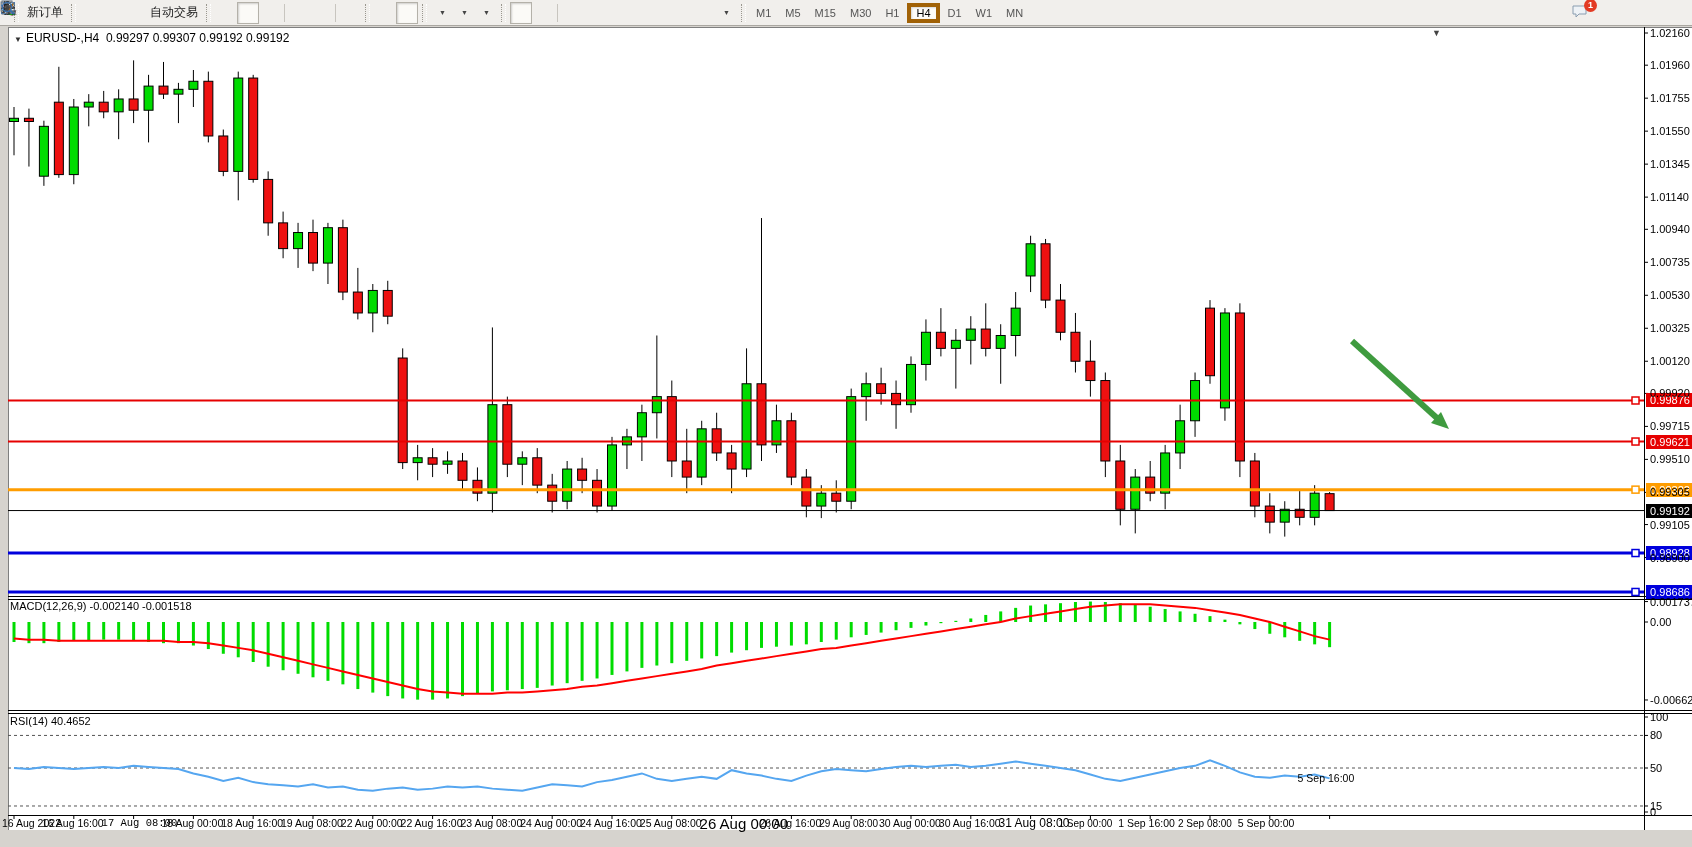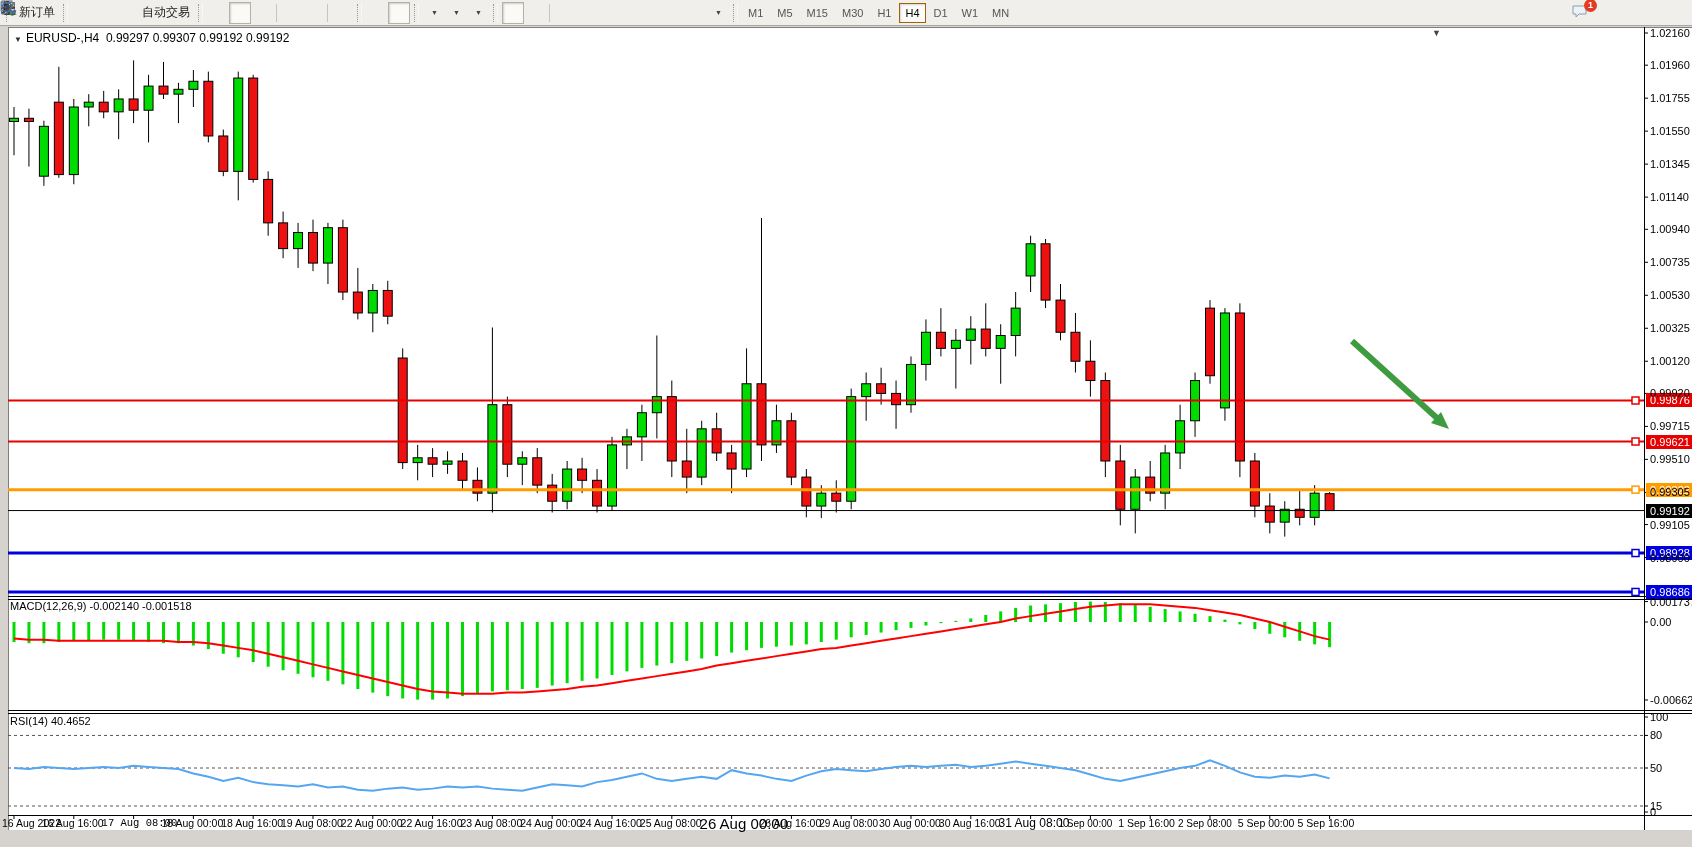--- a/index.html
+++ b/index.html
@@ -1,29 +1,29 @@
 <!DOCTYPE html>
 <html><head>
 <meta charset="utf-8">
 <style>
   html,body{margin:0;padding:0;background:#9a9a9a;}
   .window{position:relative;width:1692px;height:847px;background:#d6d3ce;
     font-family:"Liberation Sans",sans-serif;overflow:hidden;}
   
   .toolbar{position:absolute;top:0;left:0;width:100%;height:26px;background:#f1efec;
-    border-bottom:1px solid #aaa7a1;display:flex;align-items:center;box-sizing:border-box;padding-left:2px;}
+    border-bottom:1px solid #aaa7a1;display:flex;align-items:center;box-sizing:border-box;padding-left:10px;}
   .grip{width:3px;height:18px;border-left:1px dotted #9a978f;border-right:1px dotted #fff;margin:0 4px;}
   .tb-sep{width:1px;height:18px;background:#c8c5bf;margin:0 3px;}
   .tb-btn{height:22px;min-width:22px;display:flex;align-items:center;justify-content:center;gap:3px;
     padding:0 3px;border:1px solid transparent;background:transparent;color:#222;font-size:12px;
     font-family:"Liberation Sans",sans-serif;cursor:default;}
   .tb-btn.pressed{background:#fbfaf7;border:1px solid #b4b1a9;box-shadow:inset 1px 1px 2px rgba(0,0,0,.18);}
   .caret{font-size:7px;color:#444;margin-left:1px;}
   .tf-btn{height:20px;padding:0 5px;font-size:11px;color:#555;border:1px solid transparent;background:transparent;}
-  .tf-btn.active{background:#fdfcf9;border:1px solid #a16207;box-shadow:inset 1px 1px 2px rgba(0,0,0,.15);color:#000;}
+  .tf-btn.active{background:#fdfcf9;border:4px solid #a16207;box-shadow:inset 1px 1px 2px rgba(0,0,0,.15);color:#000;}
   .tb-right{margin-left:auto;margin-right:100px;display:flex;align-items:center;gap:10px;}
   .badge{position:absolute;top:-4px;right:-6px;background:#e33b24;color:#fff;border-radius:8px;
     font-size:9px;min-width:13px;height:13px;line-height:13px;text-align:center;font-weight:bold;}
   
   .olabel{position:absolute;font-size:11px;color:#000;white-space:nowrap;line-height:13px;}
   .flag{position:absolute;left:1646px;width:48px;height:14px;color:#fff;font-size:11px;
     line-height:14px;text-align:center;white-space:nowrap;}
   .chart-title{position:absolute;left:14px;top:31px;font-size:12px;color:#000;}
   .chart-title .dd{font-size:8px;color:#333;margin-right:4px;}
   .shift-marker{position:absolute;left:1432px;top:28px;font-size:9px;color:#444;}
@@ -674,16 +674,16 @@
       <div class="olabel" style="left: 699.6px; top: 817px; font-size: 15px;">26 Aug 00:00</div>
       <div class="olabel" style="left: 759.4px; top: 817px; font-size: 10.5px;">26 Aug 16:00</div>
       <div class="olabel" style="left: 819.2px; top: 817px; font-size: 10px;">29 Aug 08:00</div>
       <div class="olabel" style="left: 879px; top: 817px; font-size: 10.5px;">30 Aug 00:00</div>
       <div class="olabel" style="left: 938.8px; top: 817px; font-size: 10.5px;">30 Aug 16:00</div>
       <div class="olabel" style="left: 998.6px; top: 817px; font-size: 12px;">31 Aug 08:00</div>
       <div class="olabel" style="left: 1058.4px; top: 817px; font-size: 10px;">1 Sep 00:00</div>
       <div class="olabel" style="left: 1118.2px; top: 817px; font-size: 10.5px;">1 Sep 16:00</div>
       <div class="olabel" style="left: 1178px; top: 817px; font-size: 10px;">2 Sep 08:00</div>
       <div class="olabel" style="left: 1237.8px; top: 817px; font-size: 10.5px;">5 Sep 00:00</div>
-      <div class="olabel" style="left: 1297.6px; top: 817px; font-size: 10.5px;">5 Sep 16:00</div>
+      <div class="olabel" style="left: 1297.6px; top: 772px; font-size: 10.5px;">5 Sep 16:00</div>
     </div>
 
 </div>
 
 </body></html>

